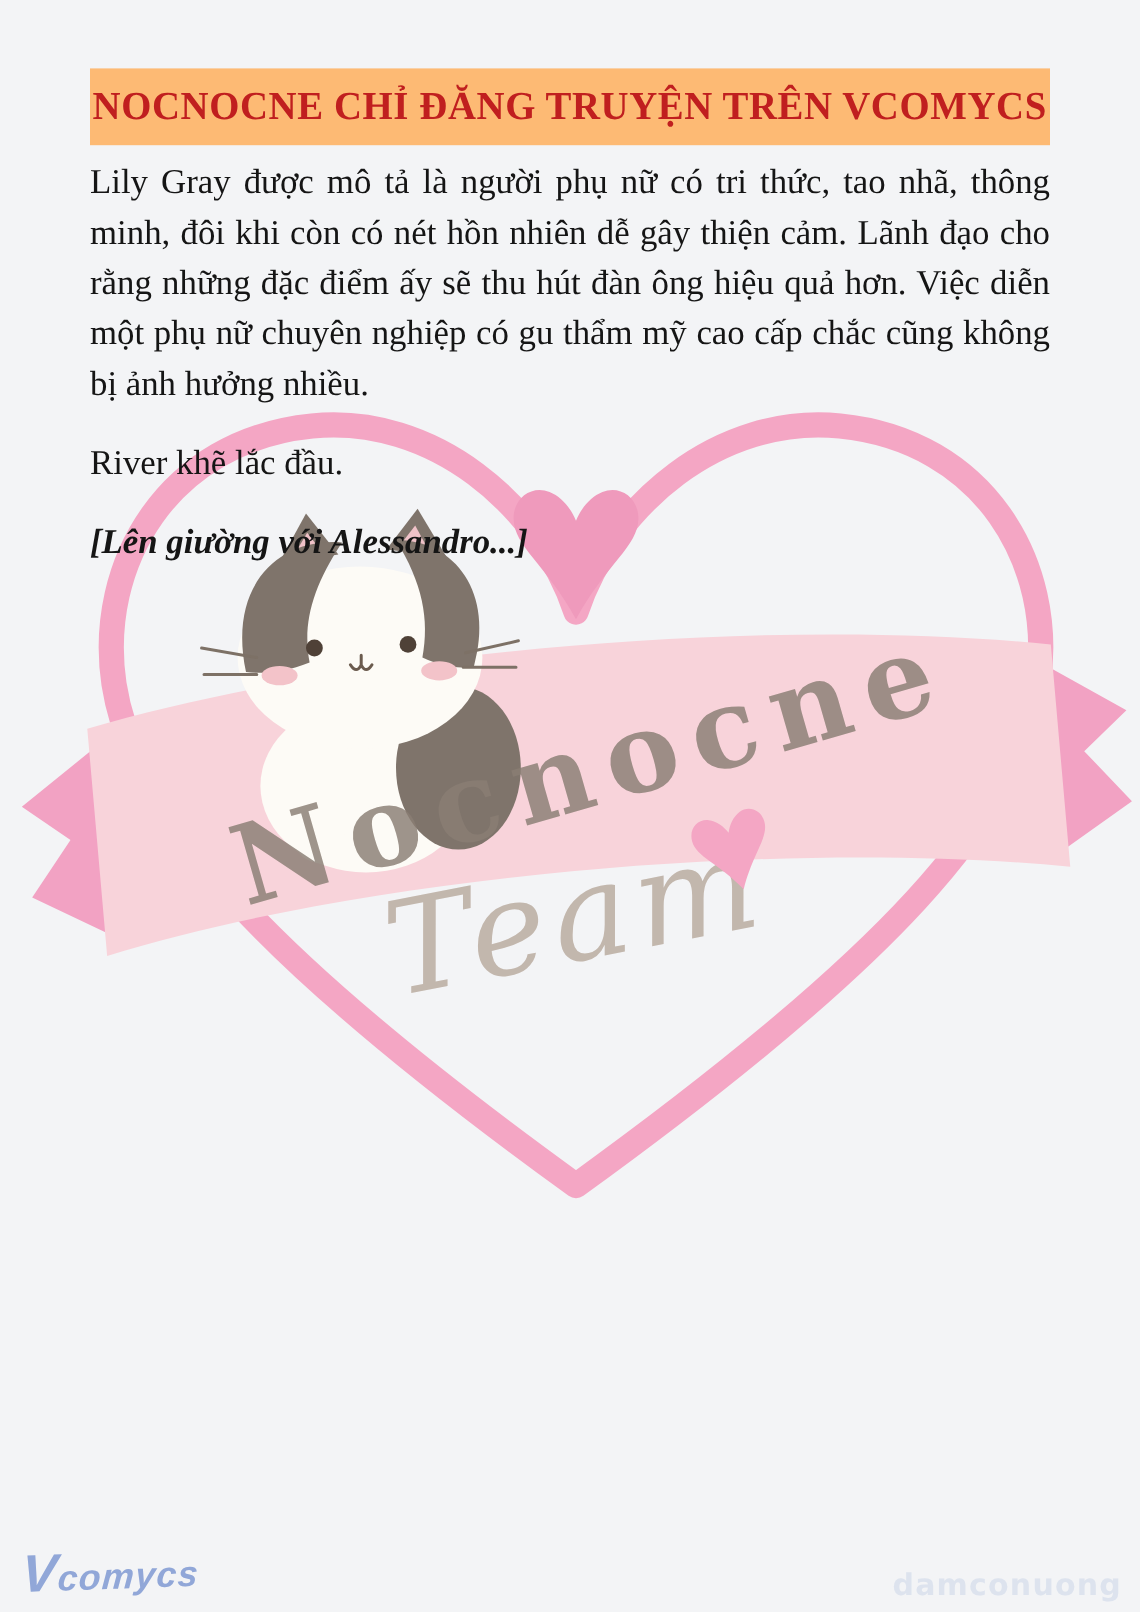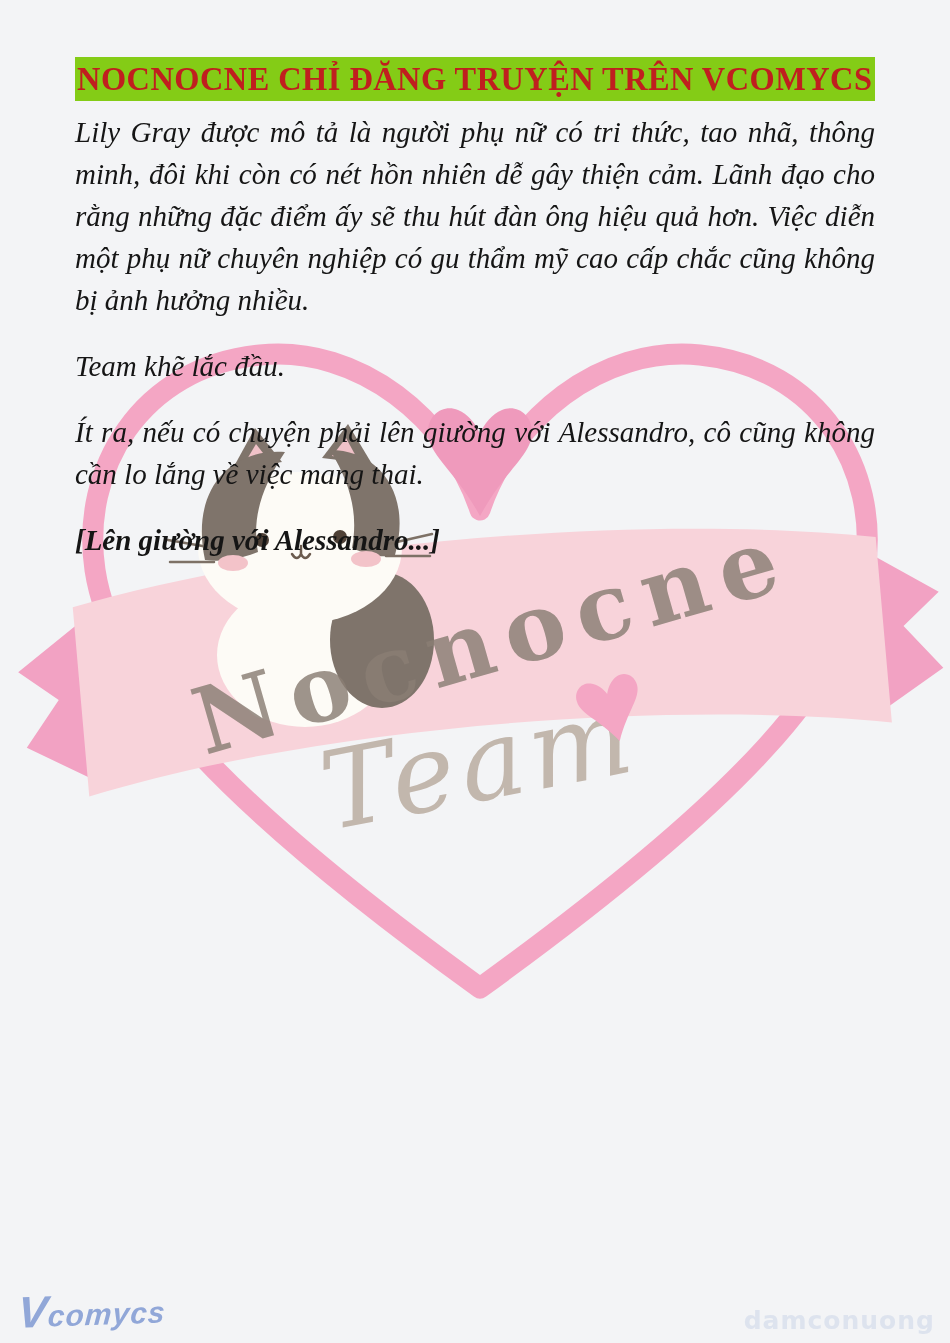--- a/index.html
+++ b/index.html
@@ -32,41 +32,40 @@
     font-size:108px;
     letter-spacing:6px;
     opacity:.8;
   }
   
   .content{
     position:relative;z-index:1;
     padding:57px 75px 0 75px;
   }
   .header-band{
-    height:44px;
-    background:#84cc16;
+    height:64px;
+    background:#fdba74;
     display:flex;align-items:center;justify-content:center;
   }
   .header-band h1{
     margin:0;
     font-family:"Liberation Serif", serif;
     font-weight:bold;
     font-size:33px;
     color:#c01f1f;
     letter-spacing:.5px;
     transform:scaleX(.98);
     white-space:nowrap;
   }
   .body-text p{
     margin:24px 0 0 0;
     font-size:29px;
     line-height:42px;
     color:#151515;
     text-align:justify;
-    font-style:italic;
   }
   .body-text p:first-child{margin-top:10px;}
   .body-text p.note{
     font-weight:bold;
     font-style:italic;
     text-align:left;
   }
   
   .logo{
     position:absolute;left:18px;bottom:8px;z-index:2;
@@ -149,22 +148,21 @@
   </svg>
 
   <div class="content">
 
     <div class="header-band">
       <h1>NOCNOCNE CHỈ ĐĂNG TRUYỆN TRÊN VCOMYCS</h1>
     </div>
 
     <div class="body-text">
       <p>Lily Gray được mô tả là người phụ nữ có tri thức, tao nhã, thông minh, đôi khi còn có nét hồn nhiên dễ gây thiện cảm. Lãnh đạo cho rằng những đặc điểm ấy sẽ thu hút đàn ông hiệu quả hơn. Việc diễn một phụ nữ chuyên nghiệp có gu thẩm mỹ cao cấp chắc cũng không bị ảnh hưởng nhiều.</p>
-      <p>Team khẽ lắc đầu.</p>
-      <p>Ít ra, nếu có chuyện phải lên giường với Alessandro, cô cũng không cần lo lắng về việc mang thai.</p>
+      <p>River khẽ lắc đầu.</p>
       <p class="note">[Lên giường với Alessandro...]</p>
     </div>
   </div>
 
   <div class="logo">Vcomycs</div>
   <div class="credit">damconuong</div>
 
 </div>
 
 </body></html>

